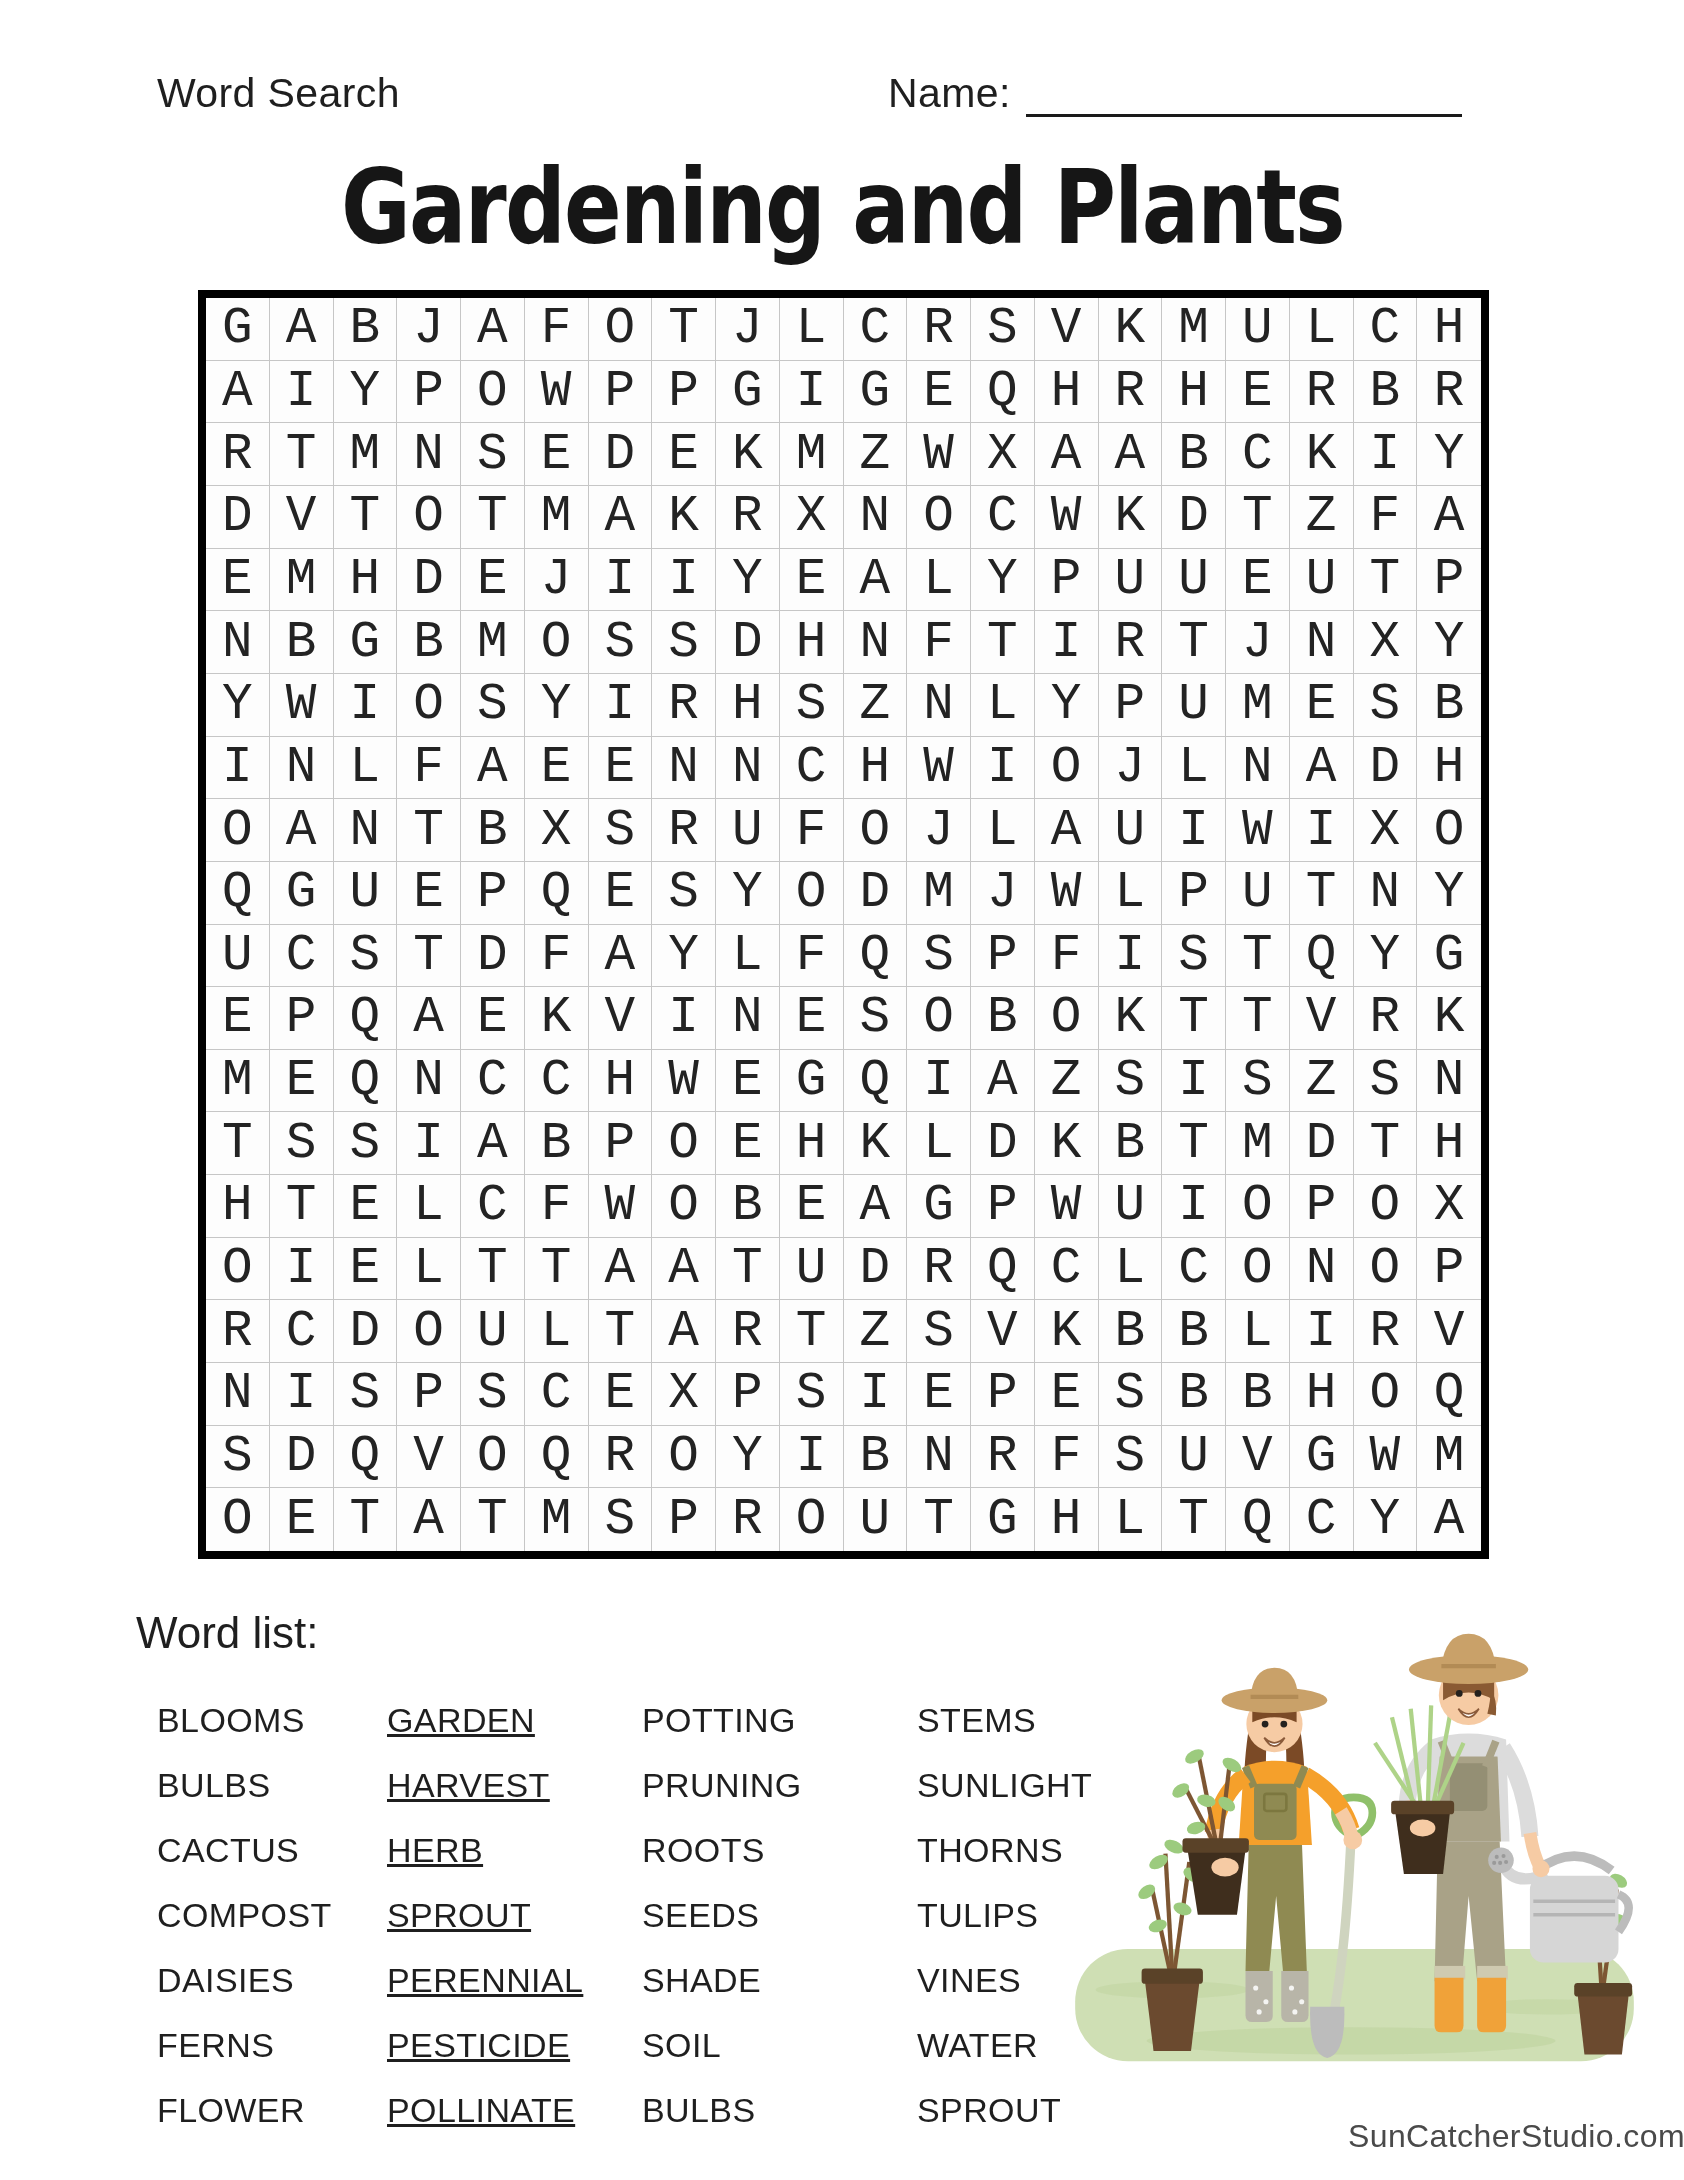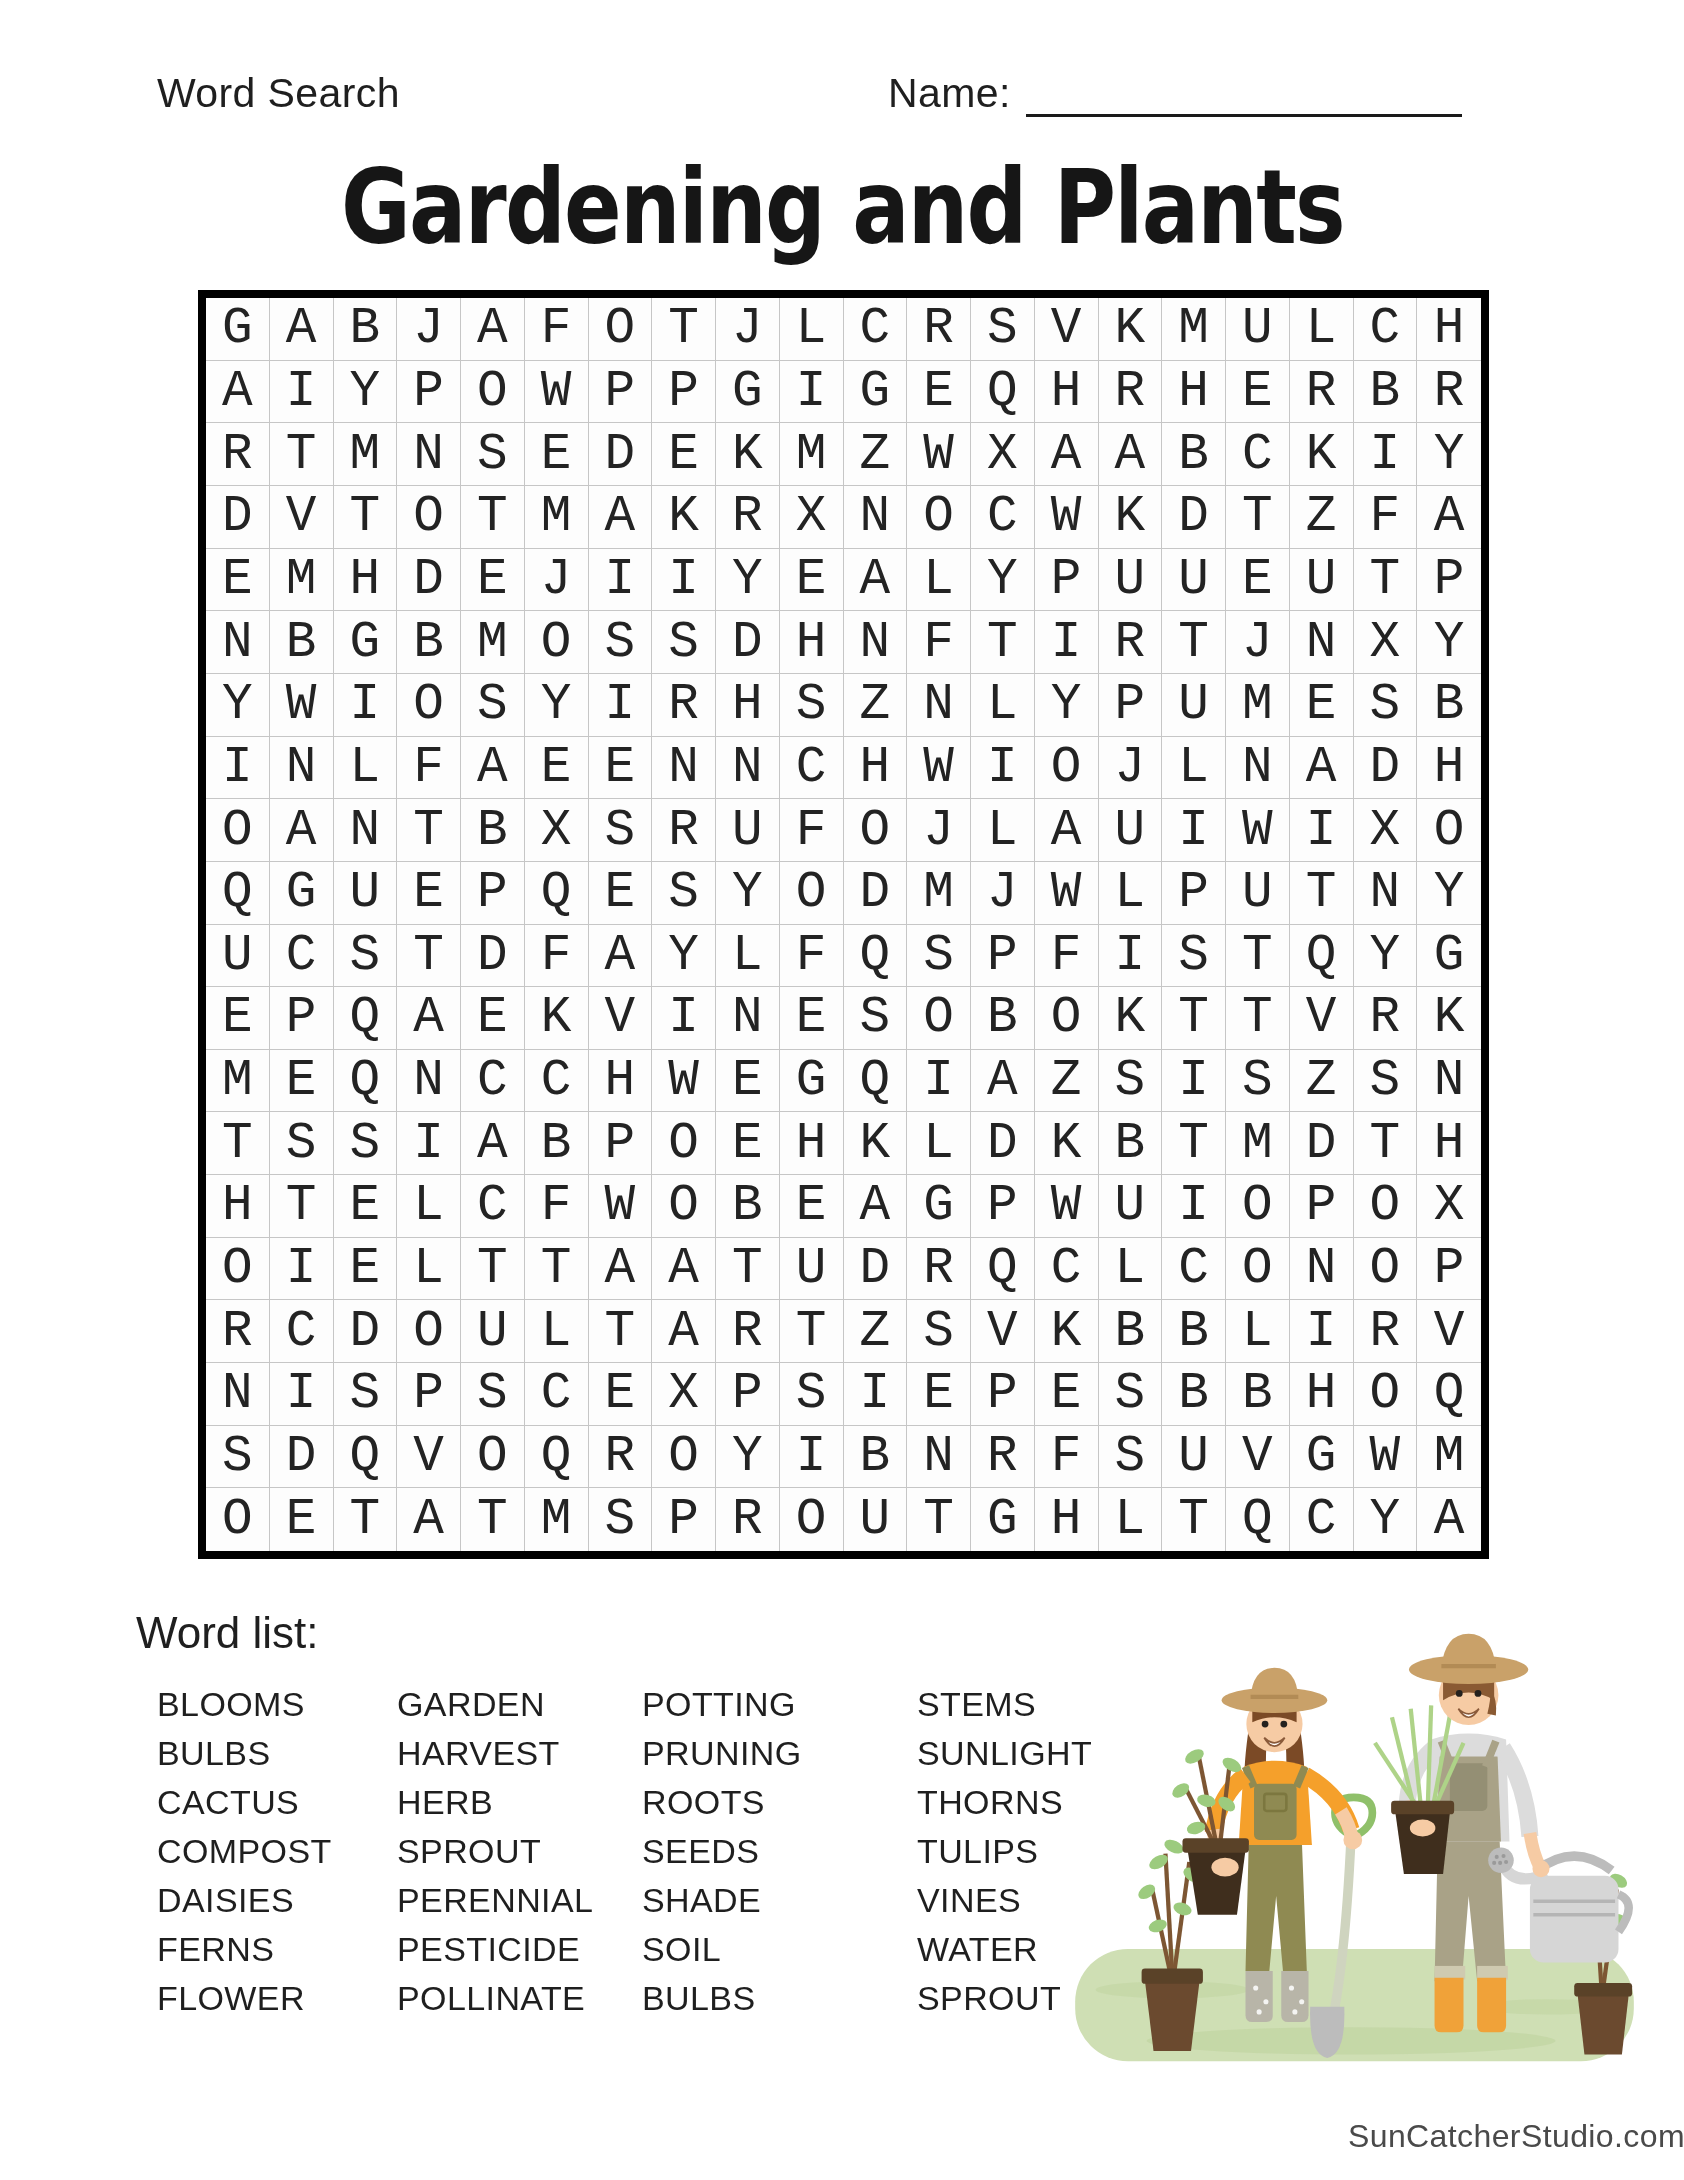--- a/index.html
+++ b/index.html
@@ -40,24 +40,24 @@
     border-bottom:0.9px solid var(--grid-line,#c6c6c6);
     font-family:"Liberation Mono","DejaVu Sans Mono",monospace;
     font-size:51px;color:#232323;line-height:1;
   }
   .cell:nth-child(20n){border-right:none;}
   .cell:nth-child(n+381){border-bottom:none;}
   
   .wl-label{position:absolute;left:136px;top:1608px;font-size:44px;}
   .wl-col{position:absolute;top:1680px;width:226px;}
   .wl-col.c1{left:157px;}
-  .wl-col.c2{left:397px;}
+  .wl-col.c2{left:387px;text-decoration:underline;}
   .wl-col.c3{left:642px;}
   .wl-col.c4{left:917px;}
-  .word{font-size:34px;line-height:49px;letter-spacing:0.4px;white-space:nowrap;}
+  .word{font-size:34px;line-height:49px;letter-spacing:0.4px;white-space:nowrap;margin-top:16px;}
   
   .footer{
     position:absolute;left:0;width:100%;top:2118px;text-align:right;
     font-size:32px;color:var(--footer-ink,#4a4a4a);letter-spacing:0.4px;
   }
   
   .illo{position:absolute;left:1070px;top:1581px;width:569px;height:482px;}
 </style>
 </head>
 <body>

